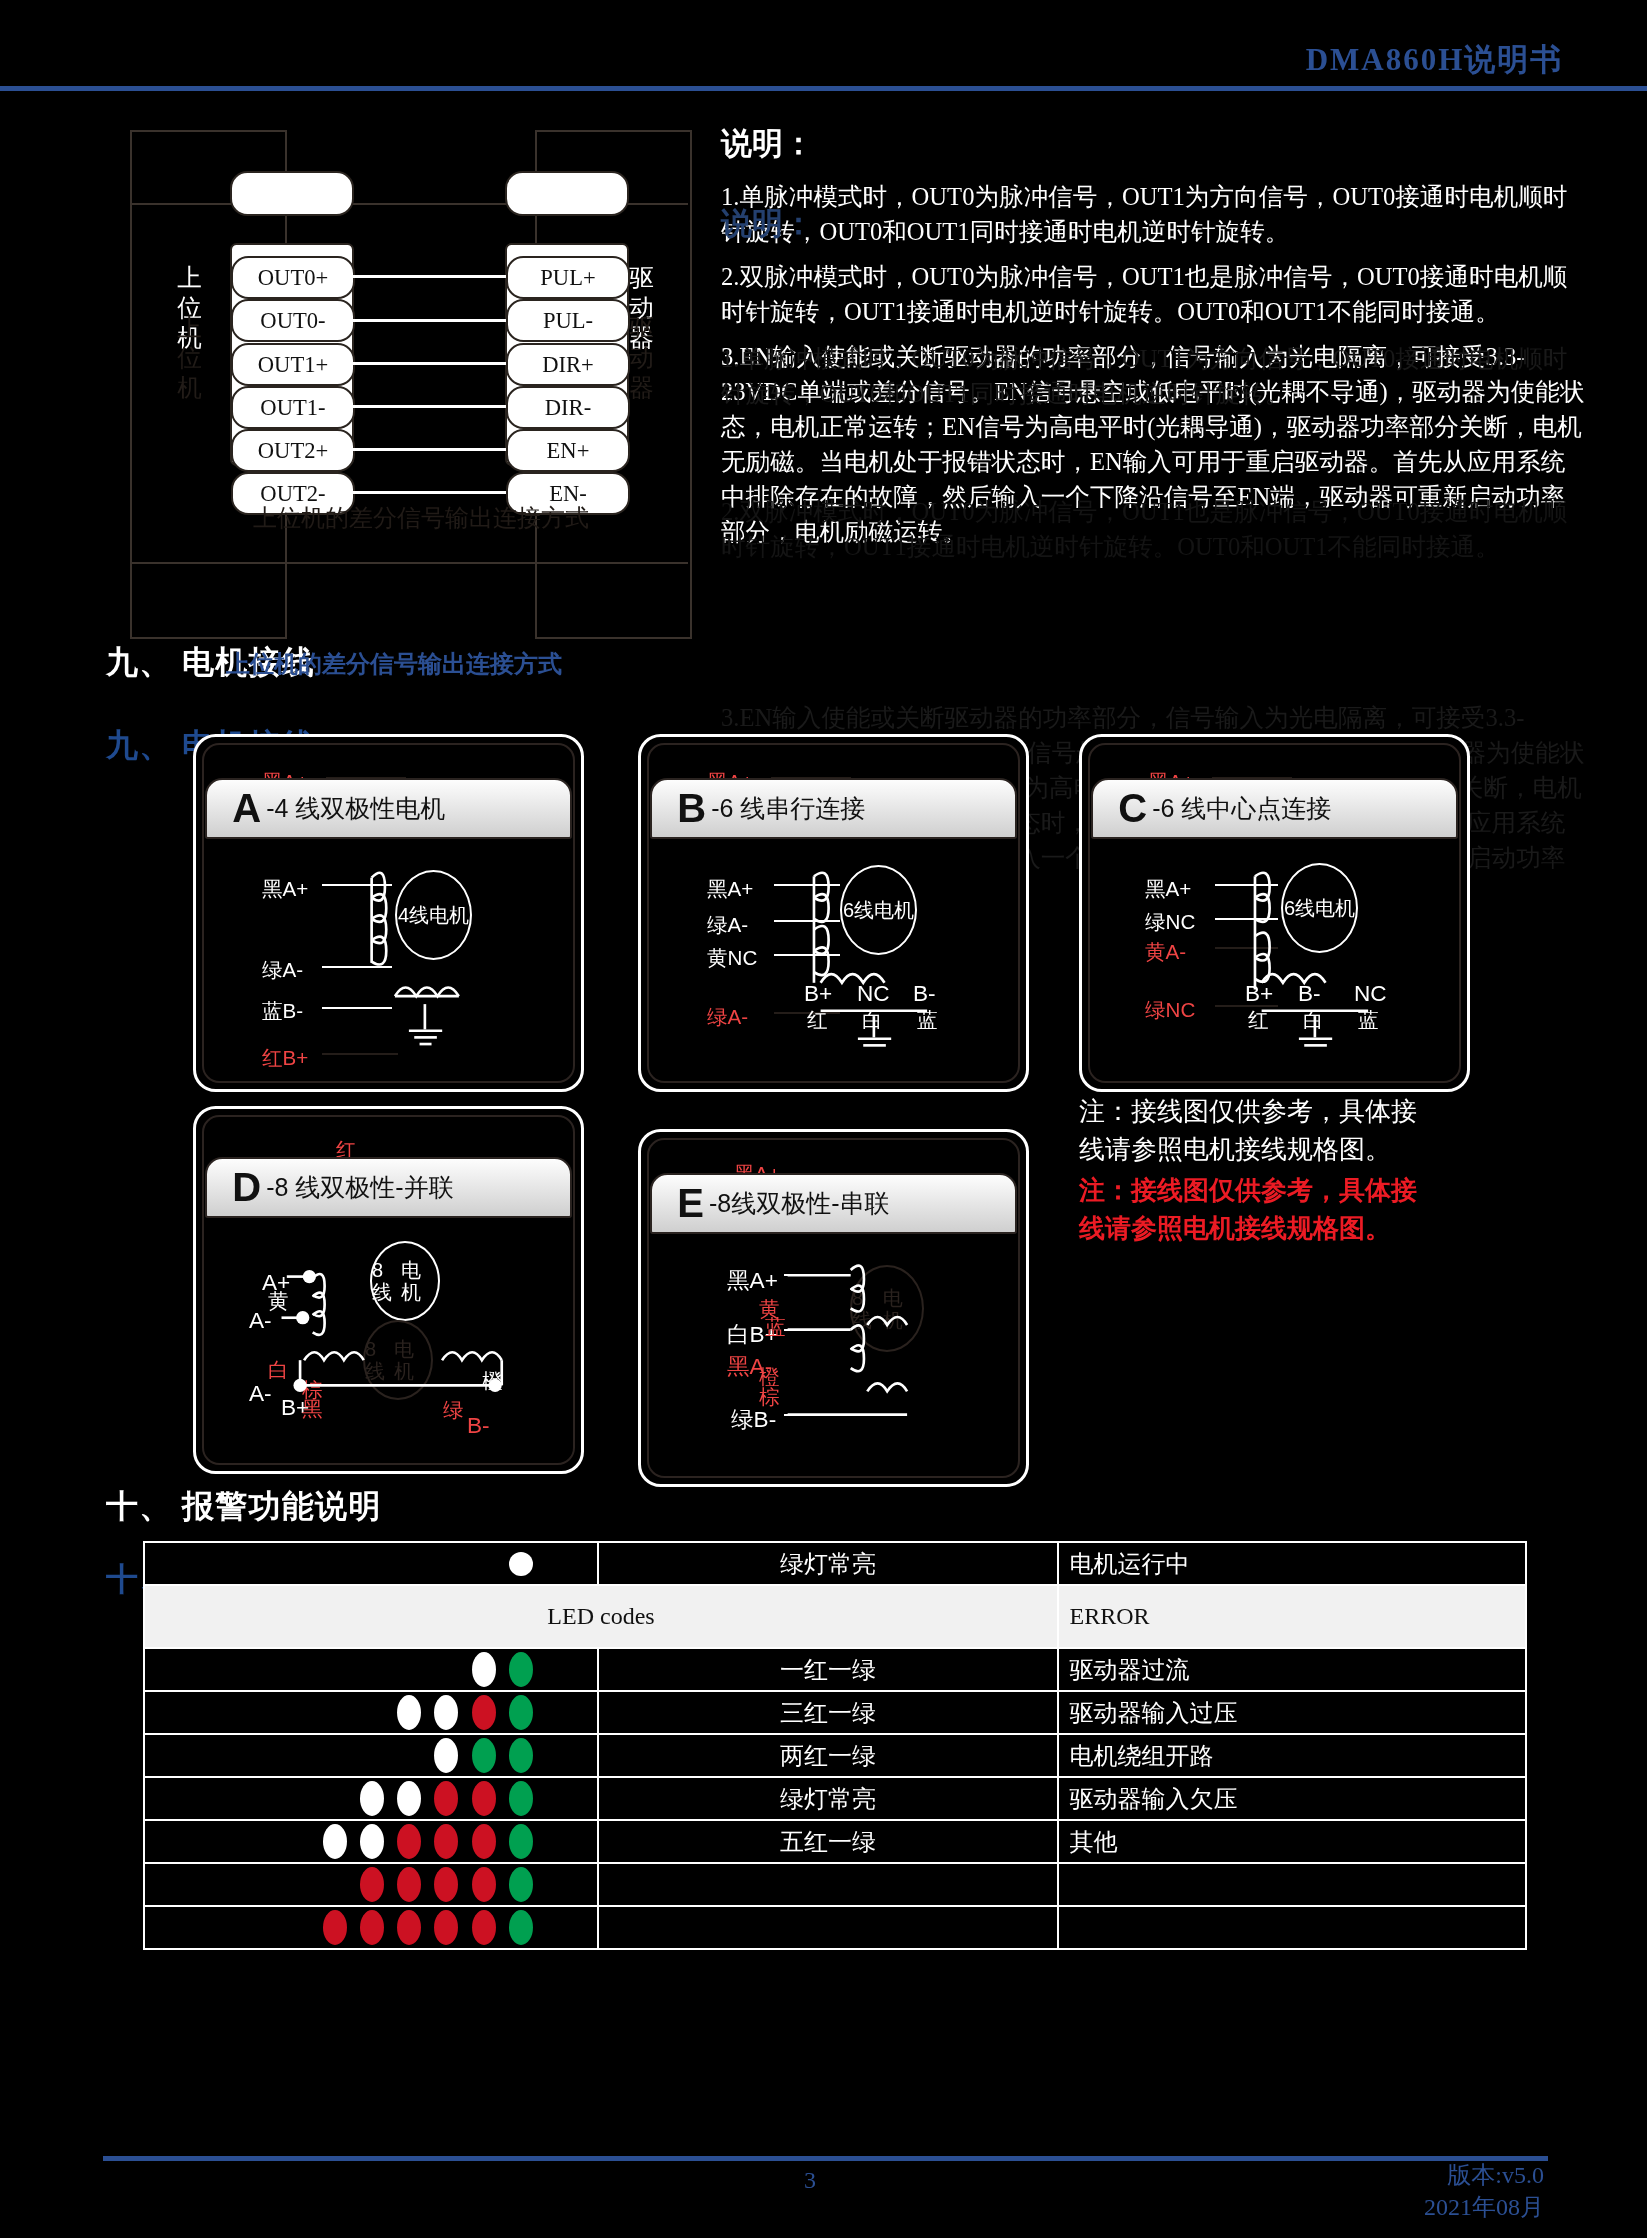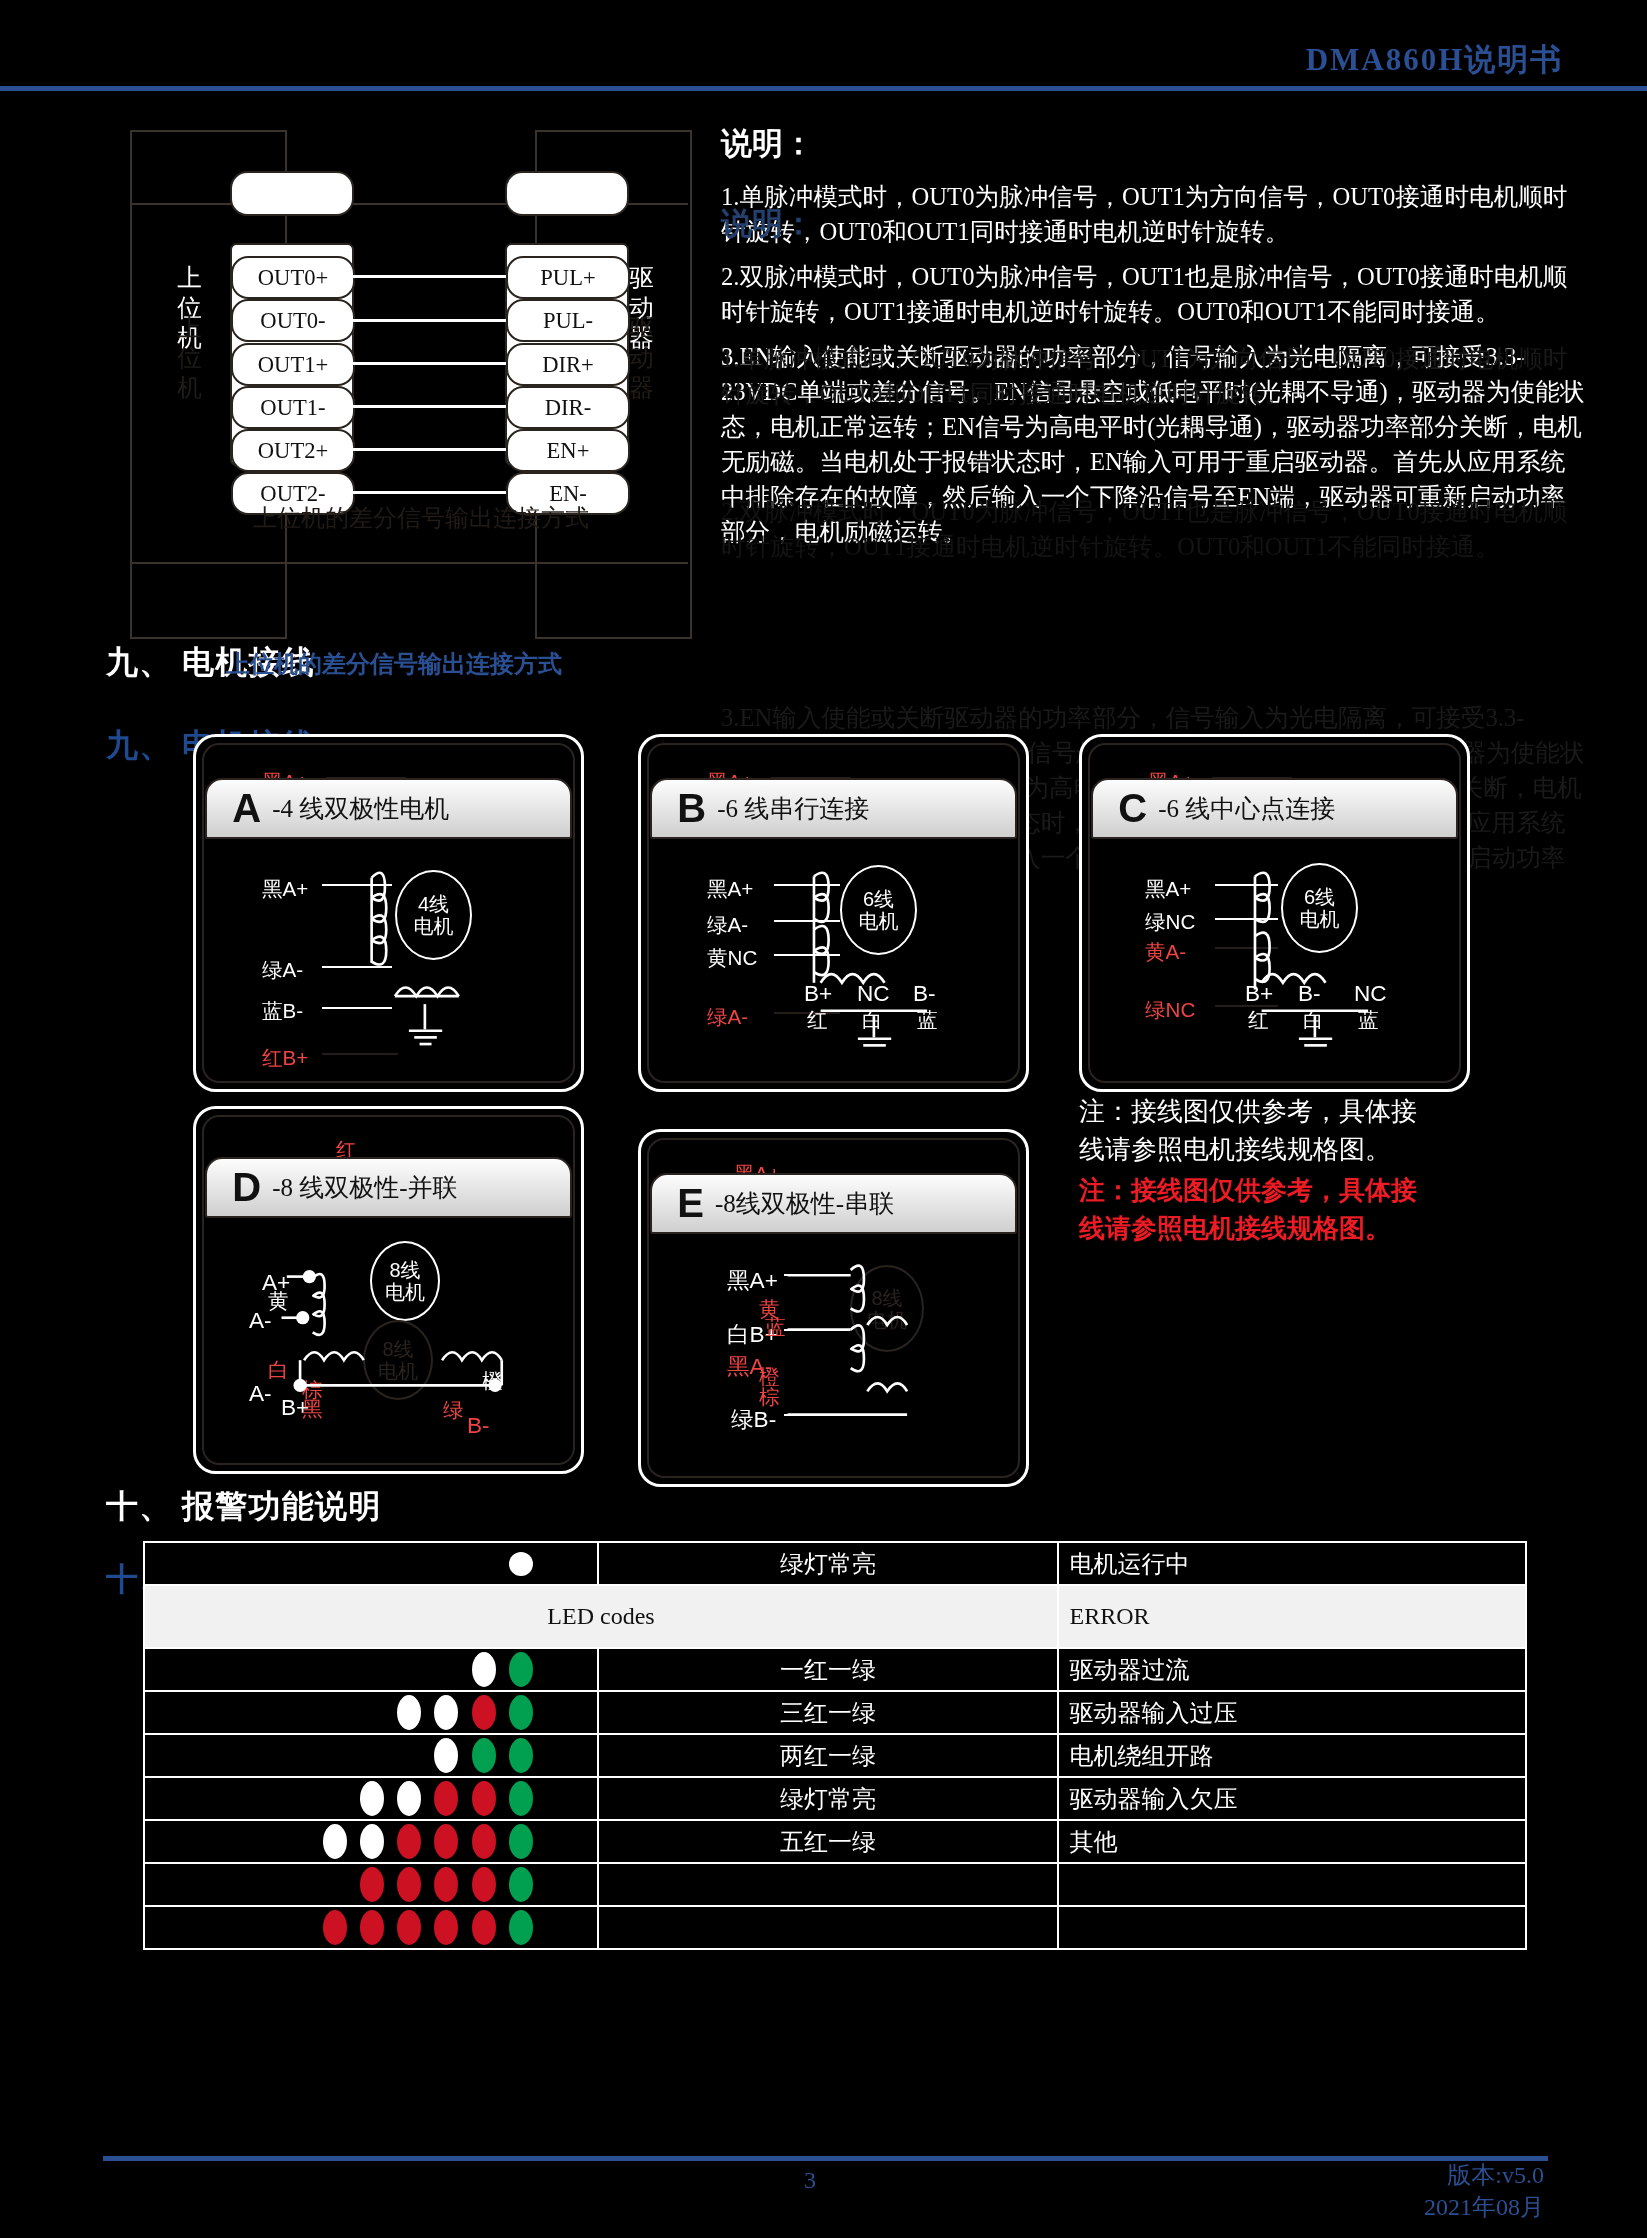--- a/index.html
+++ b/index.html
@@ -42,28 +42,28 @@
   .sec.blue{color:#1f4a8f;}
   .cap{position:absolute;font-size:24px;color:#2b4f93;font-weight:bold;}
 
   
   .mp{position:absolute;background:#000;border:3.3px solid #fff;border-radius:22.6px;}
   .mp .inner{position:absolute;inset:6px;border:2.7px solid #2b2320;border-radius:17.3px;}
   .mpbar{position:absolute;left:9.3px;right:9.3px;height:61px;border-radius:17.3px 17.3px 2.7px 2.7px;
          background:linear-gradient(#fdfdfd,#cfcfcf);border:2px solid #2a2320;
          display:flex;align-items:center;box-sizing:border-box;padding-left:25px;color:#111;}
   .mpbar .lt{font-size:40px;font-weight:bold;font-family:"Liberation Sans",sans-serif;}
-  .mpbar .rt{font-size:25px;margin-left:11px;font-family:Liberation Serif, serif;}
+  .mpbar .rt{font-size:25px;margin-left:5px;font-family:Liberation Sans, sans-serif;}
   .tlab{position:absolute;font-size:20.6px;color:#fff;white-space:nowrap;
         font-family:"Liberation Sans",sans-serif;}
   .tlab.gh{color:#ef4444;}
   .ln{position:absolute;background:#fff;height:2px;}
   .ln.gh{background:#241d19;}
   .mcirc{position:absolute;border:2.7px solid #fff;border-radius:50%;
-         display:flex;flex-direction:column;align-items:center;justify-content:center;
+         display:flex;align-items:center;justify-content:center;
          font-size:20px;line-height:1.1;color:#fff;font-family:"Liberation Sans",sans-serif;}
   .mcirc.gh{border-color:#2a221e;color:#2a221e;}
 
   .note{position:absolute;font-size:26px;line-height:1.48;white-space:pre-line;}
   .note.w{color:#fff;}
   .note.r{color:#ec1b24;font-weight:bold;}
 
   
   .tbl{position:absolute;left:143px;top:1541px;width:1365px;background:#737373;}
   table{border-collapse:collapse;width:100%;table-layout:fixed;}

